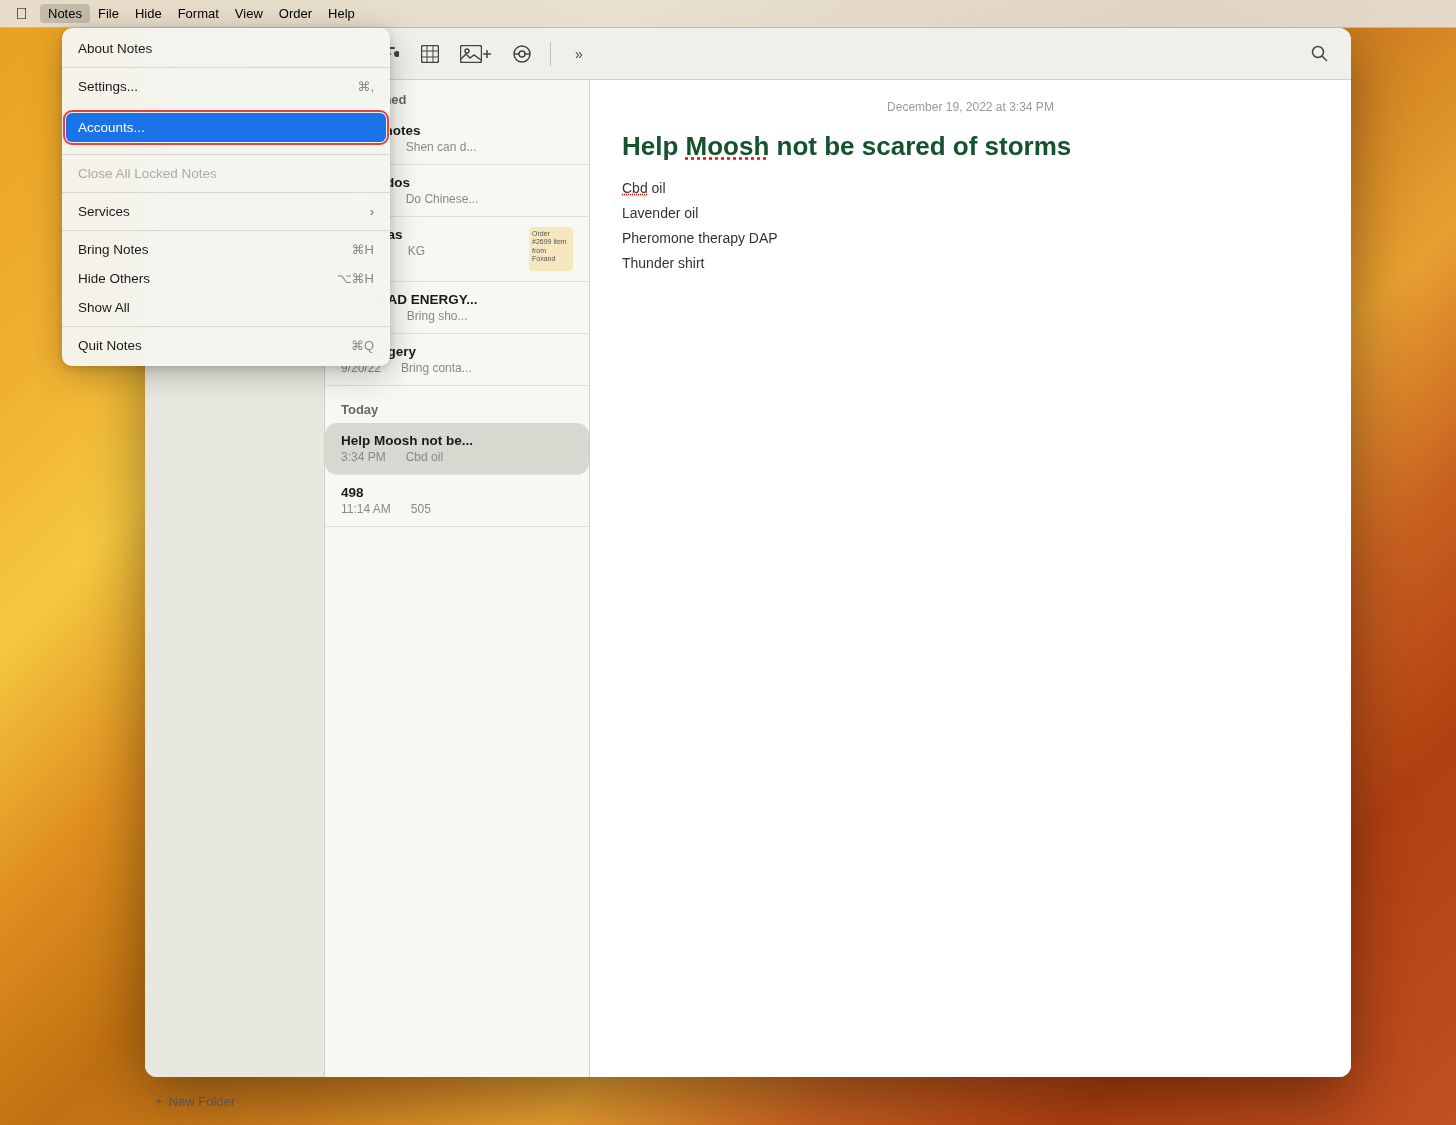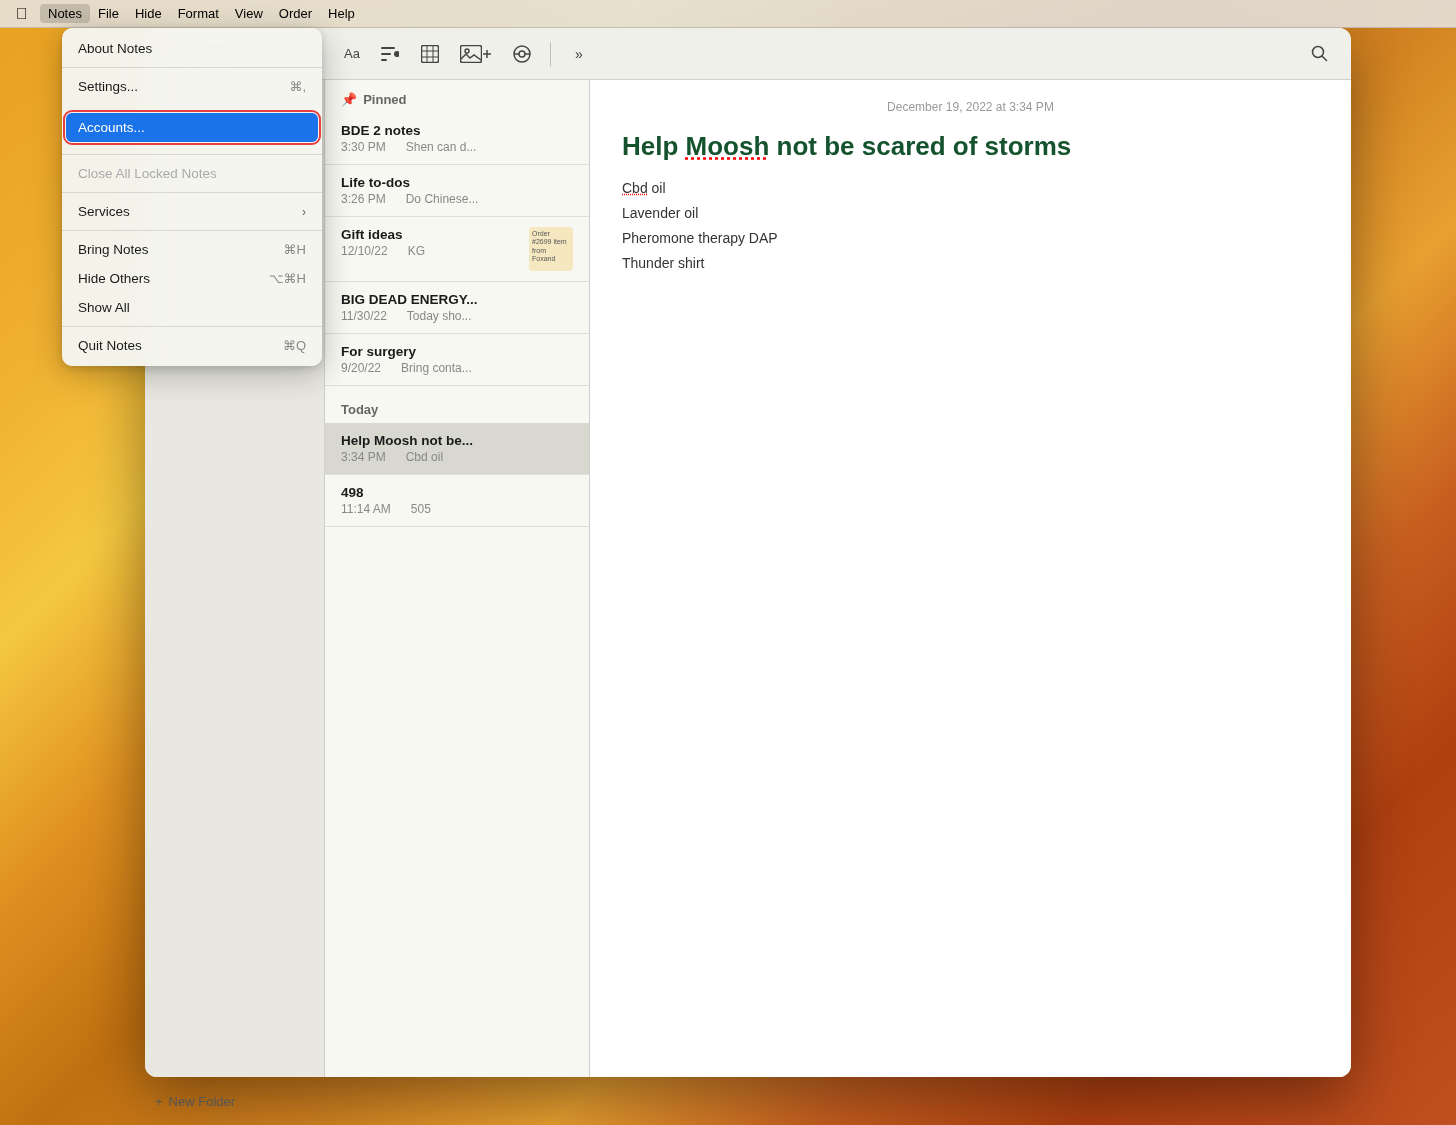--- a/index.html
+++ b/index.html
@@ -131,20 +131,21 @@
     .note-item {
       padding: 10px 16px;
       border-bottom: 1px solid #e0e0d8;
       cursor: pointer;
       display: flex;
       gap: 8px;
       align-items: flex-start;
     }
     .note-item.selected {
       background: #d8d8d0;
+      border-radius: 12px;
     }
     .note-item-content { flex: 1; min-width: 0; }
     .note-title {
       font-size: 13.5px;
       font-weight: 600;
       color: #1a1a1a;
       margin-bottom: 2px;
       white-space: nowrap;
       overflow: hidden;
       text-overflow: ellipsis;
@@ -218,21 +219,21 @@
       gap: 6px;
       cursor: pointer;
       z-index: 15;
     }
 
     
     .dropdown-menu {
       position: absolute;
       top: 28px;
       left: 62px;
-      width: 260px;
+      width: 328px;
       background: rgba(245, 245, 240, 0.97);
       border-radius: 10px;
       box-shadow: 0 8px 32px rgba(0,0,0,0.25), 0 2px 8px rgba(0,0,0,0.15);
       z-index: 200;
       padding: 6px 0;
       backdrop-filter: blur(20px);
     }
     .menu-item {
       padding: 7px 16px;
       font-size: 13.5px;
@@ -409,21 +410,21 @@
         <div class="note-thumbnail">
           <span style="font-size:7px; color:#555; line-height:1.2;">Order #2699 item from Foxand</span>
         </div>
       </div>
 
       <div class="note-item">
         <div class="note-item-content">
           <div class="note-title">BIG DEAD ENERGY...</div>
           <div class="note-meta">
             <span class="note-time">11/30/22</span>
-            <span class="note-preview">Today sho...</span>
+            <span class="note-preview">Bring sho...</span>
           </div>
         </div>
       </div>
 
       <div class="note-item">
         <div class="note-item-content">
           <div class="note-title">For surgery</div>
           <div class="note-meta">
             <span class="note-time">9/20/22</span>
             <span class="note-preview">Bring conta...</span>

